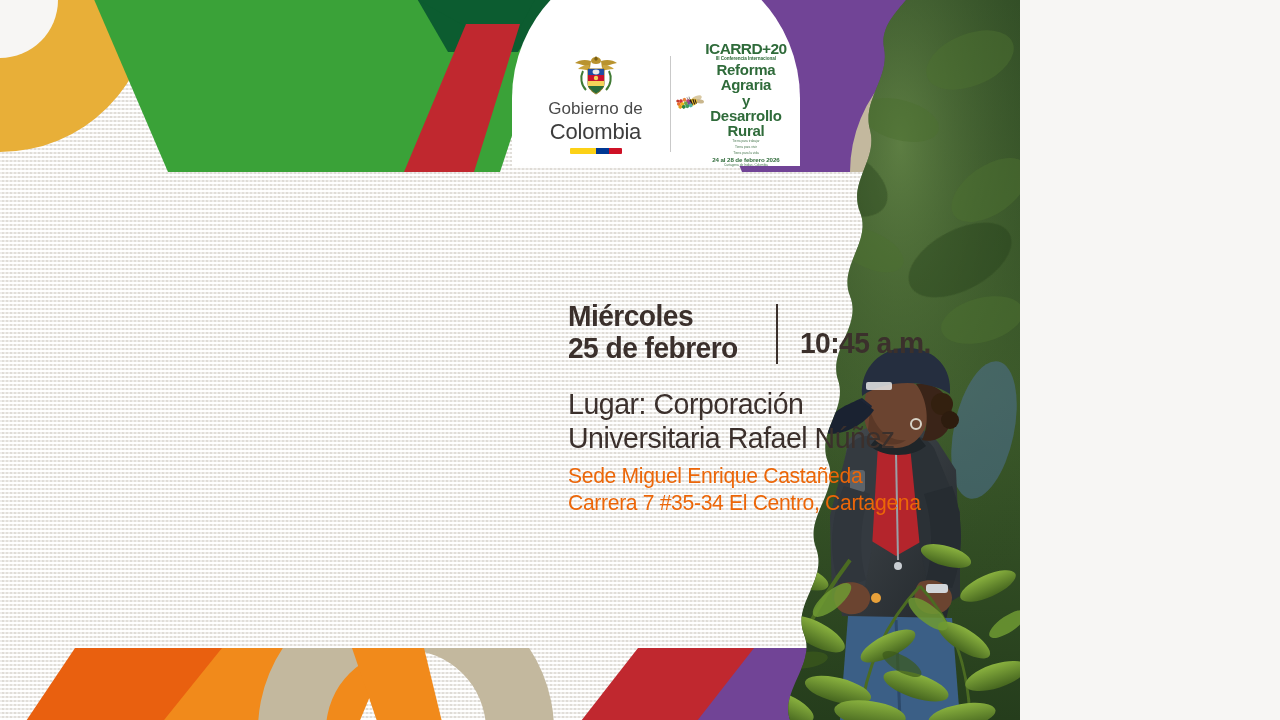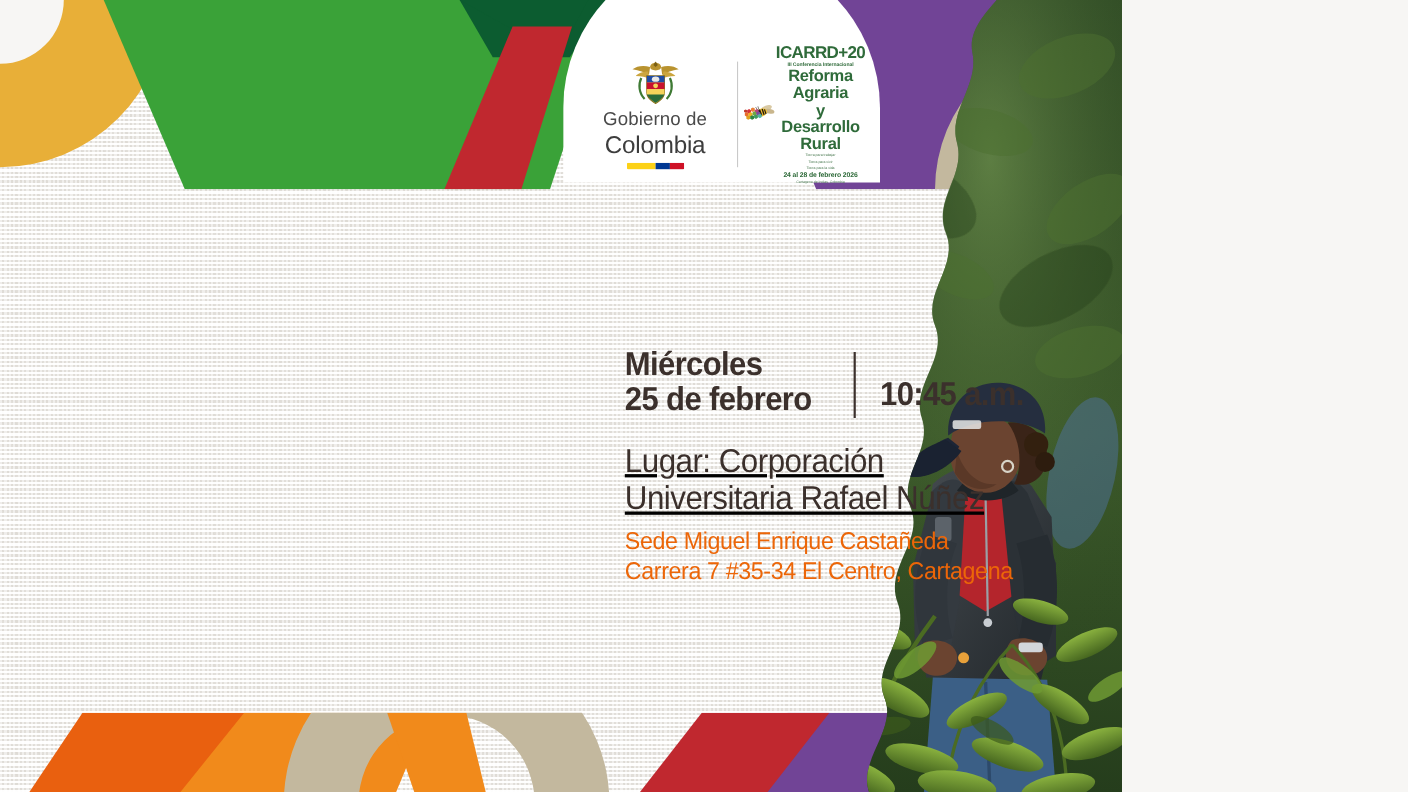--- a/index.html
+++ b/index.html
@@ -70,33 +70,33 @@
   .sub-line{
     color:#3b302c;font-size:32px;line-height:1.13;letter-spacing:-.5px;margin-top:18px;
     transform:scaleX(.95);transform-origin:left center;white-space:nowrap;
   }
   .sub-line2{
     color:#3b302c;font-size:32px;line-height:1.13;letter-spacing:-.5px;
     transform:scaleX(.95);transform-origin:left center;white-space:nowrap;
   }
 
   
-  .right-block{position:absolute;left:568px;top:300px;width:430px;z-index:7;margin-top:16px;}
+  .right-block{position:absolute;left:568px;top:300px;width:430px;z-index:7;}
   .dt-row{display:flex;align-items:flex-start;}
   .date-col{width:208px;}
   .d-l1,.d-l2{
     font-weight:bold;font-size:30px;line-height:1.08;color:#3b302c;letter-spacing:-.6px;
     transform:scaleX(.94);transform-origin:left center;white-space:nowrap;
   }
   .dt-div{width:2px;height:60px;background:#3b302c;margin:4px 22px 0 0;}
   .time-col{
     font-weight:bold;font-size:30px;color:#3b302c;letter-spacing:-.6px;margin-top:26px;
     transform:scaleX(.94);transform-origin:left center;white-space:nowrap;
   }
-  .place{margin-top:22px;text-decoration:underline;}
+  .place{margin-top:22px;}
   .p-l1,.p-l2{
     font-size:30px;line-height:1.14;color:#3b302c;letter-spacing:-.5px;
     transform:scaleX(.95);transform-origin:left center;white-space:nowrap;
   }
   .addr{margin-top:8px;}
   .a-l1,.a-l2{
     font-size:22px;line-height:1.2;color:#EC6608;letter-spacing:-.35px;font-weight:500;
     transform:scaleX(.96);transform-origin:left center;white-space:nowrap;
   }
 </style>

